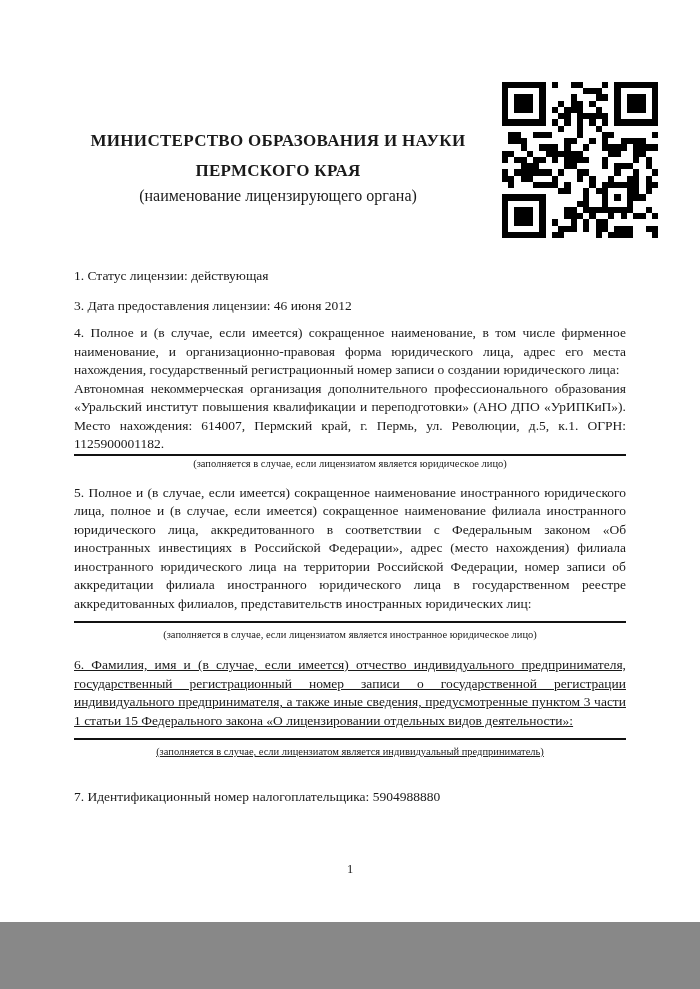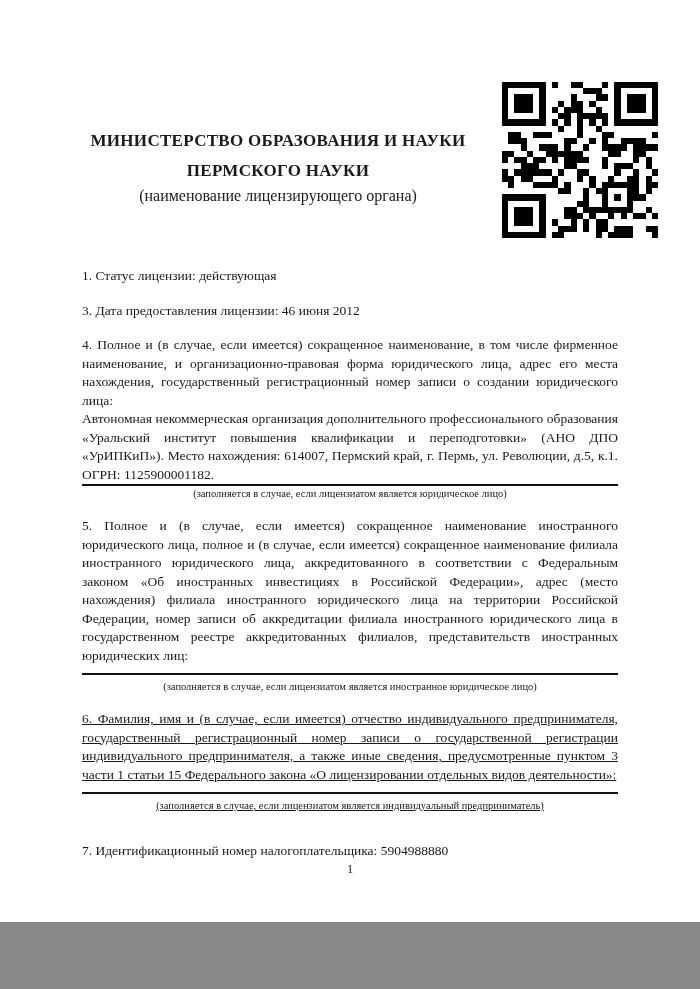--- a/index.html
+++ b/index.html
@@ -52,21 +52,21 @@
     margin-top: 6px;
     flex: 0 0 auto;
   }
   
   .doc-title {
     text-align: center;
     padding-left: 36px; 
     margin-top: 62px;
   }
   
-  .item { margin: 16px; }
+  .item { margin: 8px; }
   .q, .a { text-align: justify; margin: 0; }
   .single { margin: 0; }
   .sub-caption {
     font-size: 10.5px;
     line-height: 15px;
     text-align: center;
   }
   .sub-caption.shift { padding-left: 36px; }
   .fill-line {
     border-top: 2px solid #111;
@@ -94,21 +94,21 @@
 </style>
 </head>
 <body>
 
 <div class="page">
 
   <div class="content">
     <div class="header-row">
       <div class="ministry">
         <div class="ministry-name">МИНИСТЕРСТВО ОБРАЗОВАНИЯ И НАУКИ</div>
-        <div class="ministry-name">ПЕРМСКОГО НАУКИ</div>
+        <div class="ministry-name">ПЕРМСКОГО КРАЯ</div>
         <div class="ministry-caption">(наименование лицензирующего органа)</div>
       </div>
       <div class="qr"><svg viewBox="0 0 25 25" width="156" height="156" shape-rendering="crispEdges" fill="#000">
             <rect x="0" y="0" width="1" height="1"></rect>
             <rect x="1" y="0" width="1" height="1"></rect>
             <rect x="2" y="0" width="1" height="1"></rect>
             <rect x="3" y="0" width="1" height="1"></rect>
             <rect x="4" y="0" width="1" height="1"></rect>
             <rect x="5" y="0" width="1" height="1"></rect>
             <rect x="6" y="0" width="1" height="1"></rect>

